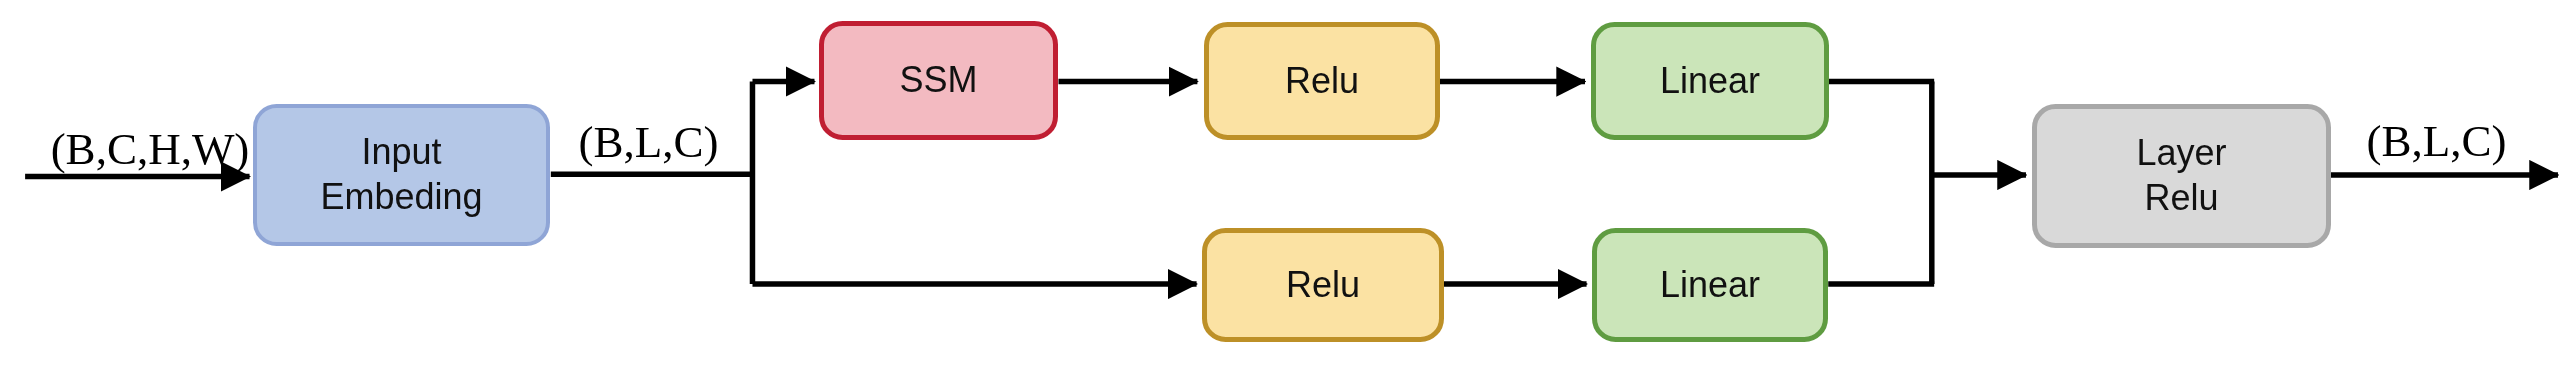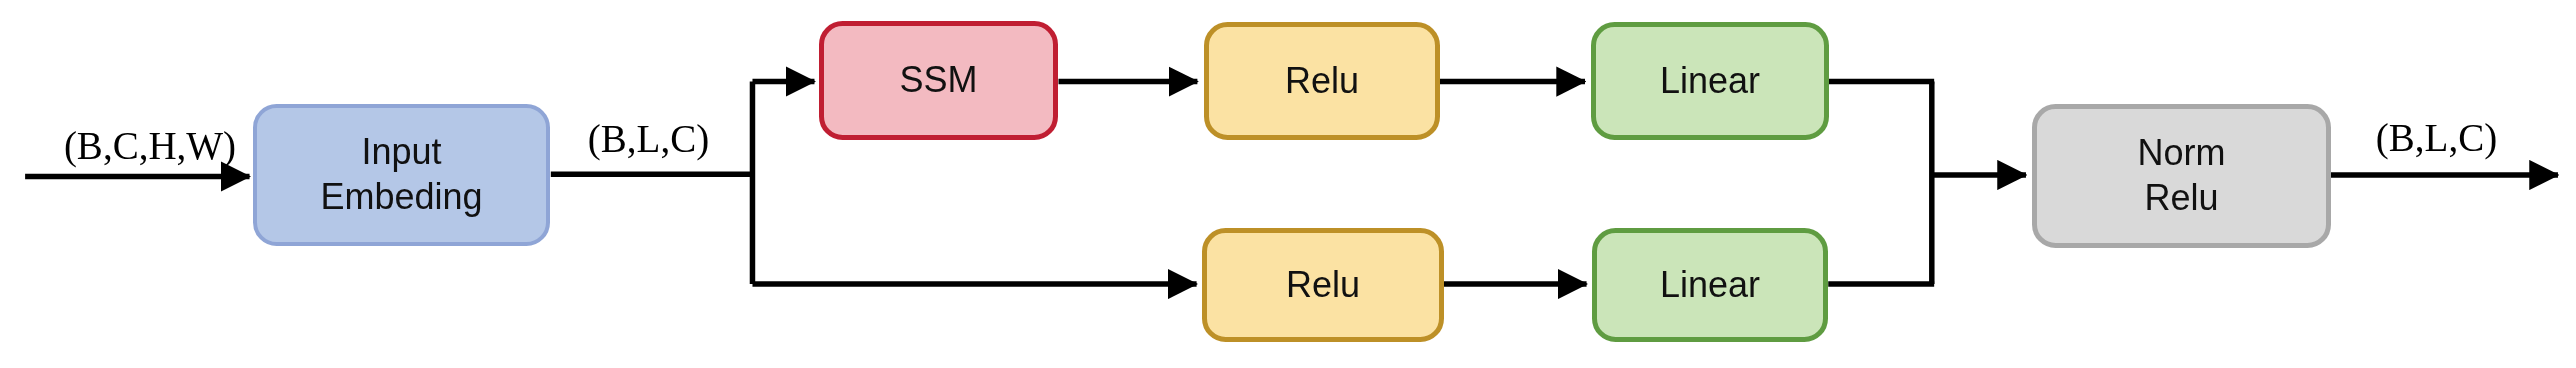--- a/index.html
+++ b/index.html
@@ -28,21 +28,21 @@
   .node.input-embedding{left:253px;top:104px;width:297px;height:142px;border-width:4.7px;}
   .node.ssm          {left:819px;top:21px;width:239px;height:119px;}
   .node.relu-top     {left:1204px;top:22px;width:236px;height:118px;}
   .node.linear-top   {left:1591px;top:22px;width:238px;height:118px;}
   .node.relu-bottom  {left:1202px;top:228px;width:242px;height:114px;}
   .node.linear-bottom{left:1592px;top:228px;width:236px;height:114px;}
   .node.layer-norm   {left:2032px;top:104px;width:299px;height:144px;}
   .dim-label{
     position:absolute;
     font-family:"Liberation Serif","DejaVu Serif",serif;
-    font-size:39px;
+    font-size:45px;
     color:#000;
     text-align:center;
     white-space:nowrap;
   }
   .dim-label.input-shape    {left:32px;top:123px;width:236px;}
   .dim-label.embedding-shape{left:554px;top:116px;width:189px;}
   .dim-label.output-shape   {left:2342px;top:115px;width:189px;}
 </style>
 </head>
 <body>
@@ -103,18 +103,18 @@
 
   <div class="node relu-bottom" style="background-color: rgb(251, 226, 163); border-color: rgb(189, 144, 39);">
     <span>Relu</span>
   </div>
 
   <div class="node linear-bottom" style="background-color: rgb(203, 229, 185); border-color: rgb(95, 156, 65);">
     <span>Linear</span>
   </div>
 
   <div class="node layer-norm" style="background-color: rgb(217, 217, 217); border-color: rgb(168, 168, 168);">
-    <span>Norm</span>
+    <span>Layer</span>
     <span>Relu</span>
   </div>
 
 </div>
 
 
 </body></html>

